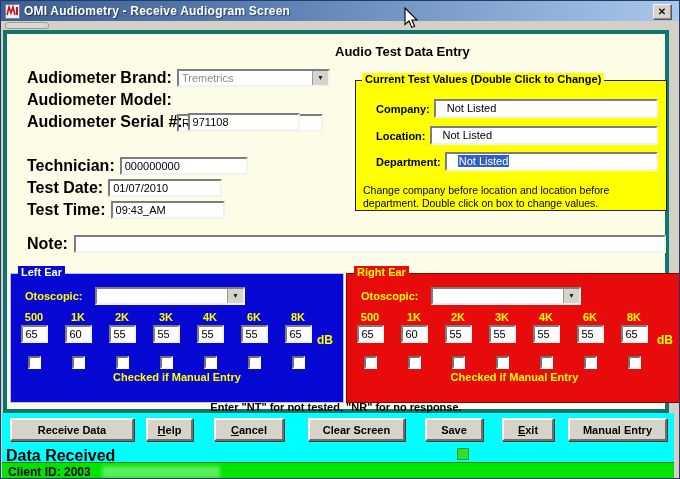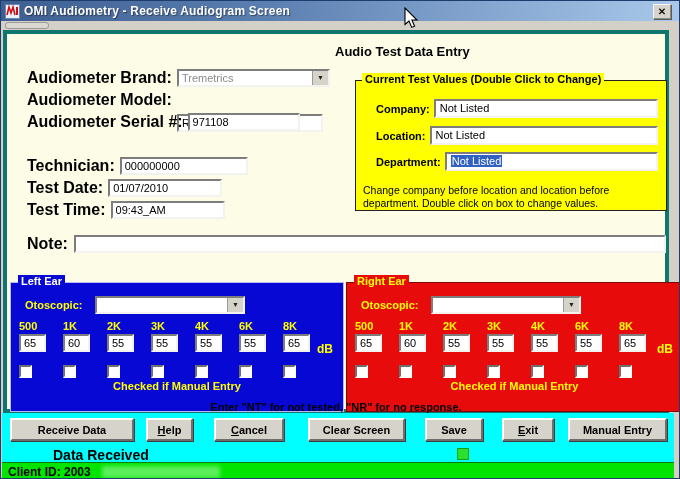--- a/index.html
+++ b/index.html
@@ -40,58 +40,58 @@
     text-align:center; line-height:14px; }
 
   
   .ybox { position:absolute; left:348px; top:46px; width:312px; height:131px; background:#ffff00;
     border:1px solid #222; }
   .ybox .legend { position:absolute; left:6px; top:-8px; background:#ffff00; padding:0 3px;
     font-size:11px; font-weight:bold; color:#000; white-space:nowrap; }
   .yrow { position:absolute; left:8px; right:8px; display:flex; align-items:center; gap:4px; height:21px;margin-left:12px; }
   .ylabel { font-size:11px; font-weight:bold; color:#000; white-space:nowrap; }
   .tbox { flex:1; height:19px; background:#fff; border:2px solid; border-color:#7d7d7d #f2f2ee #f2f2ee #7d7d7d;
-    font-size:11px; line-height:15px; padding:0 4px; color:#000; overflow:hidden; }
+    font-size:11px; line-height:15px; padding:0 11px; color:#000; overflow:hidden; }
   .tbox .sel { background:#3161c1; color:#fff; padding:0 1px; }
   .yhint { position:absolute; left:7px; top:103px; width:300px; font-size:10.5px; line-height:13px; color:#000; }
 
   
   .noterow { position:absolute; left:20px; top:201px; display:flex; align-items:center; gap:6px; }
 
   
-  .ear { position:absolute; top:248px; height:130px; }
+  .ear { position:absolute; top:239px; height:130px; }
   .ear.left  { left:3px;  width:334px; background:#0808d4; border:1px solid #b9b9f2; }
   .ear.right { left:339px; width:337px; background:#e80b0b; border:1px solid #7e0606; }
   .ear .legend { position:absolute; left:7px; top:-8px; padding:0 3px; font-size:11px; font-weight:bold; white-space:nowrap; }
   .ear.left  .legend { background:#0808d4; color:#fff; }
   .ear.right .legend { background:#e80b0b; color:#ffff00; }
   .oto-label { position:absolute; left:14px; top:16px; font-size:11px; font-weight:bold; color:#ffff00; }
   .oto-combo { position:absolute; left:84px; top:13px; width:150px; }
   .oto-combo .ctext { color:#000; }
-  .fcol { position:absolute; width:30px; display:flex; flex-direction:column; }
+  .fcol { position:absolute; width:30px; display:flex; flex-direction:column; align-items:center; }
   .freq { font-size:11px; font-weight:bold; color:#ffff00; height:14px; }
   .vbox { width:27px; height:18px; font-size:11px; font-family:"Liberation Sans",sans-serif; text-align:left;
     padding-left:3px; background:#fff; color:#000; border:2px solid; border-color:#7d7d7d #f2f2ee #f2f2ee #7d7d7d; }
   .cbx { margin-top:13px; width:13px; height:13px; background:#fff; border:2px solid; border-color:#6f6f6f #fff #fff #6f6f6f; }
   .dblabel { position:absolute; font-size:12px; font-weight:bold; color:#ffff00; }
   .manual { position:absolute; left:0; top:97px; width:100%; text-align:center; font-size:11px; font-weight:bold; color:#ffff00; }
   .cols { position:absolute; left:6px; top:37px; width:320px; height:90px; }
 
   .instruction { position:absolute; left:0; top:367px; width:100%; text-align:center;
     font-size:11px; font-weight:bold; color:#000; }
 
   
   .toolbar { position:absolute; left:1px; top:412px; width:672px; height:33px; background:#00ffff; }
   .btn { position:absolute; top:5px; height:23px; background:#d6d3ca; color:#000;
     font-family:"Liberation Sans",sans-serif; font-size:11px; font-weight:bold;
     border:2px solid; border-color:#ffffff #6e6e6e #6e6e6e #ffffff; box-shadow:1px 1px 0 #3d3d3d; cursor:default; }
   .btn .u { text-decoration:underline; }
 
   .status-cyan { position:absolute; left:1px; top:445px; width:672px; height:16px; background:#00ffff; }
-  .status-cyan .txt { position:absolute; left:4px; top:1px; font-size:14px; font-weight:bold; color:#000;margin-left:47px; }
+  .status-cyan .txt { position:absolute; left:4px; top:1px; font-size:16px; font-weight:bold; color:#000; }
   .indicator { position:absolute; left:455px; top:2px; width:12px; height:12px; background:#2ee02e; border:1px solid #17a017; }
 
   .status-green { position:absolute; left:1px; top:461px; width:672px; height:18px; background:#00e400; border-top:1px solid #0b7a0b; }
   .status-green .txt { position:absolute; left:6px; top:2px; font-size:12px; font-weight:bold; color:#000; }
   .redacted { position:absolute; left:100px; top:3px; width:118px; height:12px; background:#5cef5c; filter:blur(2px); }
 
   .cursor { position:absolute; left:403px; top:6px; z-index:50; }
 </style>
 </head>
 <body>

